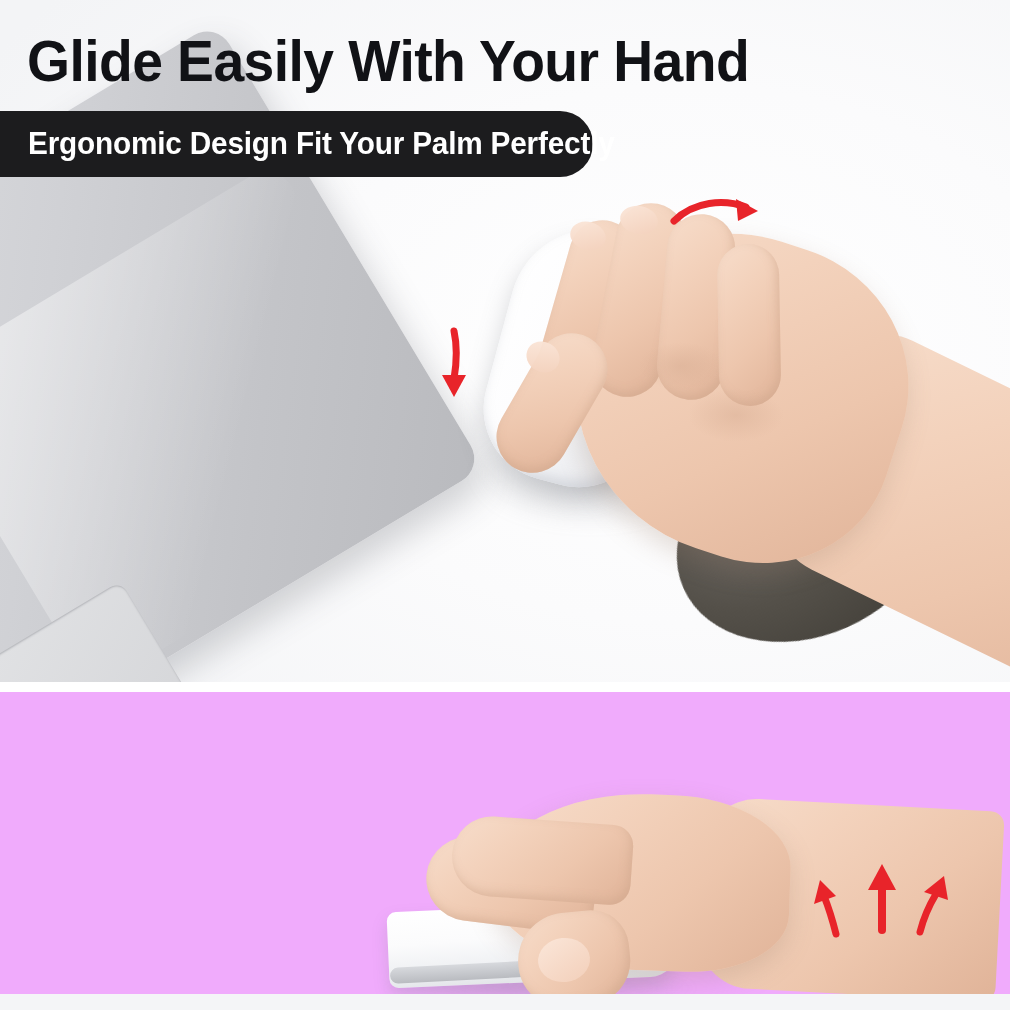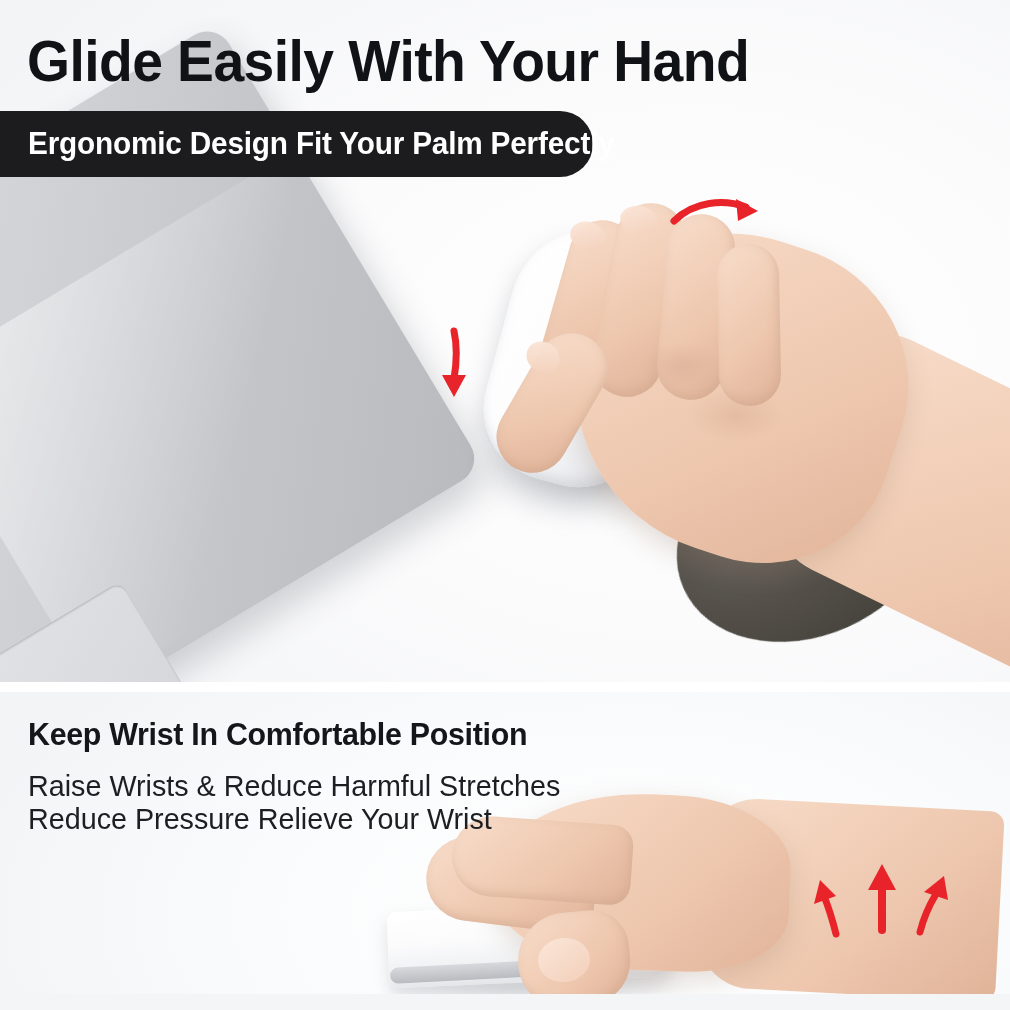--- a/index.html
+++ b/index.html
@@ -282,29 +282,20 @@
     </svg>
 
     <div class="headline">Glide Easily With Your Hand</div>
     <div class="banner">
       <div class="banner-text">Ergonomic Design Fit Your Palm Perfectly</div>
     </div>
   </div>
 
   <div class="divider"></div>
 
-  <div class="panel-bot">
-    <div class="bot-sheen"></div>
-
-    <div class="sub-headline">Keep Wrist In Comfortable Position</div>
-    <div class="bodytext">
-      <div>Raise Wrists &amp; Reduce Harmful Stretches</div>
-      <div>Reduce Pressure Relieve Your Wrist</div>
-    </div>
-  </div>
 
   <div class="mouse-bot-shadow"></div>
   <div class="mouse-bot">
     <div class="mouse-bot-body"></div>
     <div class="mouse-bot-lip"></div>
   </div>
 
   <div class="pad-bot">
     <div class="pad-bot-body"></div>
     <div class="pad-bot-glow"></div>

